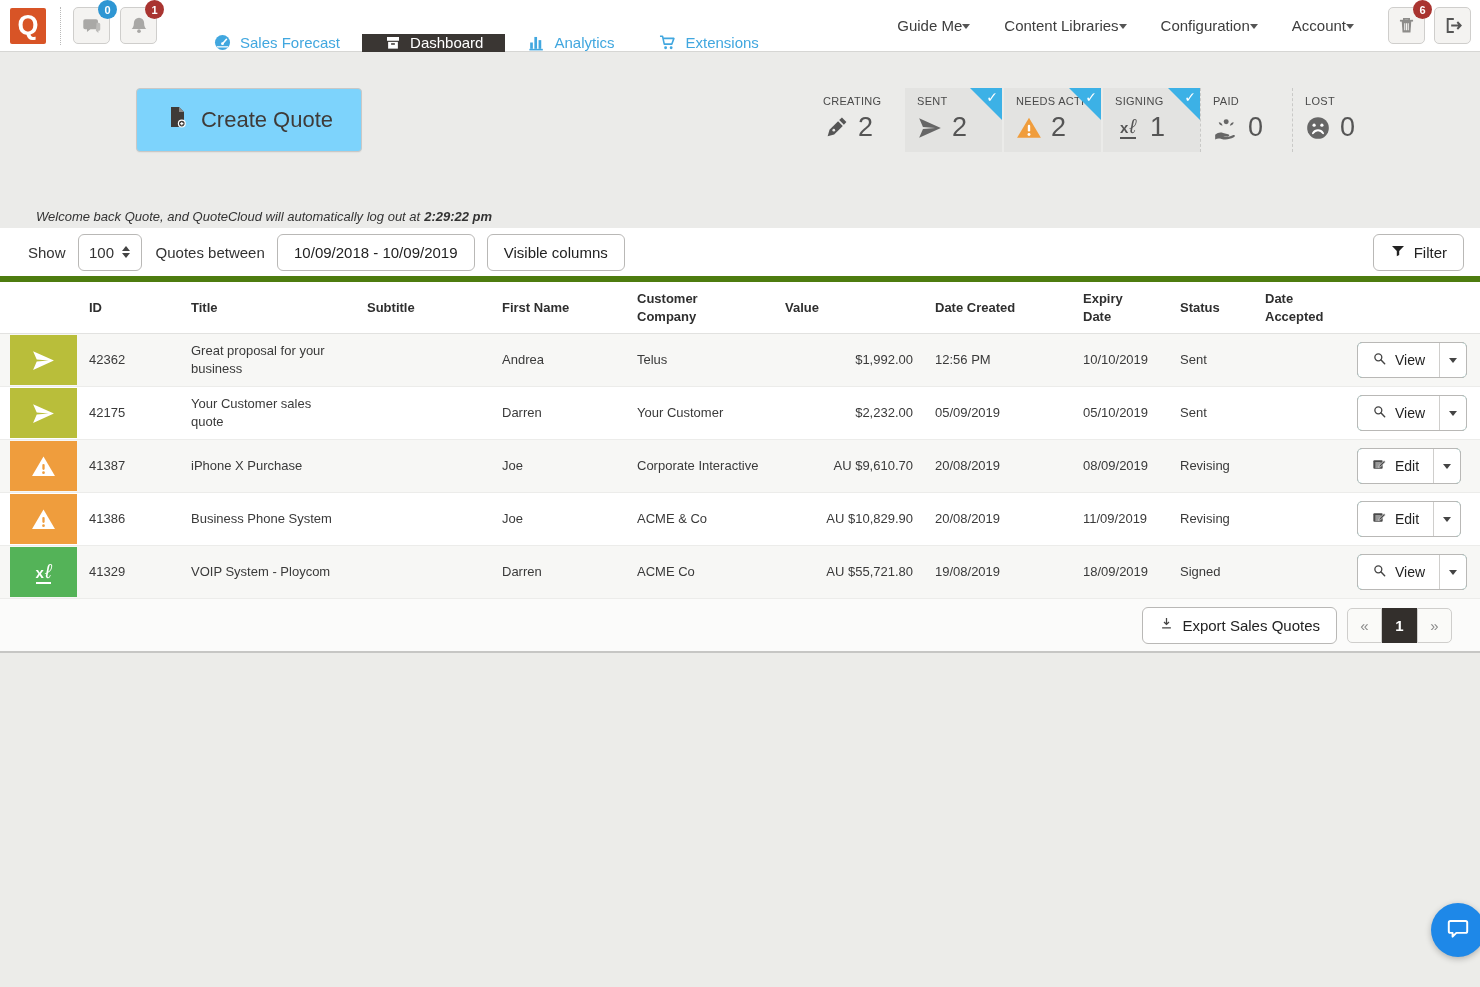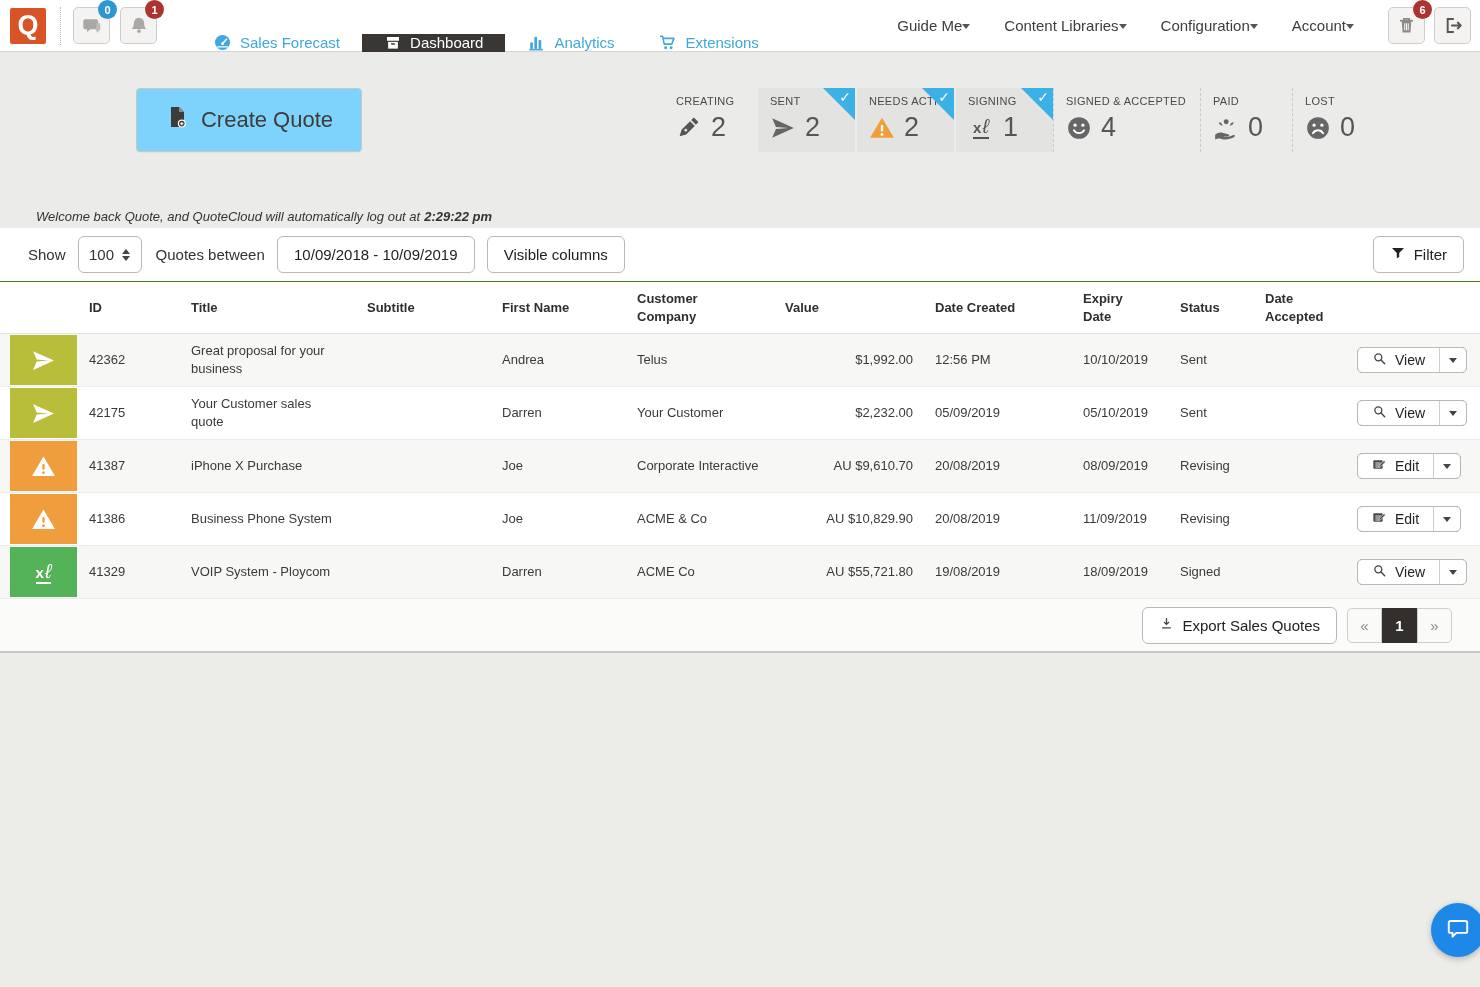--- a/index.html
+++ b/index.html
@@ -39,21 +39,21 @@
   .tile-icon { display:flex; align-items:center; justify-content:center; min-width:26px; color:#555; }
   .tile-count { font-size:27px; color:#555; }
   .sig-glyph { font-weight:bold; font-size:15px; border-bottom:2px solid currentColor; padding-bottom:1px; line-height:1; display:inline-block;text-align:center; }
   .sig-glyph .sig-l { font-style:italic; font-size:20px; font-weight:normal; margin-left:1px; }
 
   
   .welcome { background:#ebebe9; height:24px; display:flex; align-items:center; padding-left:36px; font-size:13px; font-style:italic; color:#333; }
   .welcome b { margin-left:4px; }
 
   
-  .toolbar { background:#fff; height:54px; display:flex; align-items:center; padding:0 16px 0 28px; border-bottom:1px solid #4d7c0f; }
+  .toolbar { background:#fff; height:54px; display:flex; align-items:center; padding:0 16px 0 28px; border-bottom:6px solid #4d7c0f; }
   .tb-label { font-size:15px; color:#333; margin-right:12px; }
   .show-select { width:64px; height:37px; border:1px solid #b9b8b6; border-radius:6px; display:flex; align-items:center; justify-content:center; gap:8px; font-size:15px; cursor:pointer; background:#fff; margin-right:14px; }
   .stepper { display:flex; flex-direction:column; gap:2px; }
   .stepper i { width:0; height:0; border-left:4px solid transparent; border-right:4px solid transparent; display:block; }
   .stepper .up { border-bottom:5px solid #444; }
   .stepper .down { border-top:5px solid #444; }
   .date-range { width:198px; height:37px; border:1px solid #b9b8b6; border-radius:6px; display:flex; align-items:center; justify-content:center; font-size:15px; color:#222; margin-right:12px; cursor:text; background:#fff; }
   .btn { height:37px; border:1px solid #b9b8b6; border-radius:6px; background:#fff; display:inline-flex; align-items:center; justify-content:center; gap:8px; font-size:15px; color:#222; padding:0 16px; cursor:pointer; }
   .filter-btn { margin-left:auto; }
 
@@ -63,21 +63,21 @@
   .thead > div { padding:0 14px 0 12px; line-height:1.35; cursor:pointer; }
   .thead .h-icon, .thead .h-actions { cursor:default; }
   .trow { height:53px; font-size:13px; color:#3a3a3a; border-bottom:1px solid #ececea; background:#fff; }
   .trow:nth-child(odd) { background:#f7f7f5; }
   .trow > div { padding:0 14px 0 12px; line-height:1.35; }
   .cell-icon { height:100%; padding:1px 0 1px 10px !important; }
   .icon-chip { width:67px; height:100%; display:flex; align-items:center; justify-content:center; color:#fff; }
   .cell-title { color:#3a3a3a; }
   .cell-value { text-align:right; padding-right:10px !important; }
   .cell-actions { padding-left:4px !important; }
-  .split-btn { display:inline-flex; height:26px; background:#0f766e; border:1px solid #b9b8b6; border-radius:5px; overflow:hidden; }
+  .split-btn { display:inline-flex; height:36px; background:#0f766e; border:1px solid #b9b8b6; border-radius:5px; overflow:hidden; }
   .act-main { display:flex; align-items:center; gap:7px; padding:0 14px; font-size:14px; color:#222; background:#fff; border:none; border-right:1px solid #cfcecc; cursor:pointer; font-family:inherit; }
   .act-caret { width:26px; background:#fff; border:none; display:flex; align-items:center; justify-content:center; cursor:pointer; }
   .caret-down { width:0; height:0; border-left:4.5px solid transparent; border-right:4.5px solid transparent; border-top:5.5px solid #444; }
 
   
   .table-footer { background:#fbfbfa; height:54px; display:flex; align-items:center; padding:0 28px 0 28px; border-bottom:2px solid #c6c6c4; }
   .summary { display:flex; align-items:center; gap:9px; font-size:14.5px; color:#333; }
   .export-btn { margin-left:auto; margin-right:10px; }
   .pager { display:flex; }
   .page-btn { width:35px; height:35px; border:1px solid #cfcecc; background:#fafaf8; color:#8a8a8a; font-size:15px; display:flex; align-items:center; justify-content:center; cursor:pointer; }
@@ -250,34 +250,20 @@
       <span class="tile-count">2</span>
     </span>
   </div>
       <div class="tile selected">
     <span class="tile-label">SIGNING</span>
     <span class="tile-body">
       <span class="tile-icon">
             <span class="sig-glyph" style="color:#555">x<span class="sig-l">ℓ</span></span>
           </span>
       <span class="tile-count">1</span>
-    </span>
-  </div>
-      <div class="tile">
-    <span class="tile-label">SIGNED &amp; ACCEPTED</span>
-    <span class="tile-body">
-      <span class="tile-icon">
-            <svg viewBox="0 0 24 24" width="26" height="26" xmlns="http://www.w3.org/2000/svg">
-              <circle cx="12" cy="12" r="10" fill="#666"></circle>
-              <circle cx="8.4" cy="9.4" r="1.5" fill="#fff"></circle>
-              <circle cx="15.6" cy="9.4" r="1.5" fill="#fff"></circle>
-              <path d="M7.3 14c1.3 1.9 3.1 2.7 4.7 2.7s3.4-.8 4.7-2.7" stroke="#fff" stroke-width="1.7" fill="none" stroke-linecap="round"></path>
-            </svg>
-          </span>
-      <span class="tile-count">4</span>
     </span>
   </div>
       <div class="tile">
     <span class="tile-label">PAID</span>
     <span class="tile-body">
       <span class="tile-icon">
             <svg viewBox="0 0 24 24" width="26" height="26" xmlns="http://www.w3.org/2000/svg">
               <path d="M2 18.2c2.6-2.1 4.7-2.4 7.3-1.6l4.6 1.2c1.8.5 1.5 1.9-.4 2l-4.1.2c3.1.6 5.7.2 8.8-1.3 2-.9 3 .9 1 1.9-3.6 1.9-7.7 2.5-11.3 1.5-2.4-.7-4.1-.5-5.9.4z" fill="#666"></path>
               <circle cx="12.2" cy="6.3" r="2.3" fill="#666"></circle>
               <path d="M15.6 9.9c1.9-.2 3.1-1.3 3.5-3.2-2 .1-3.1 1.2-3.5 3.2z" fill="#666"></path>

